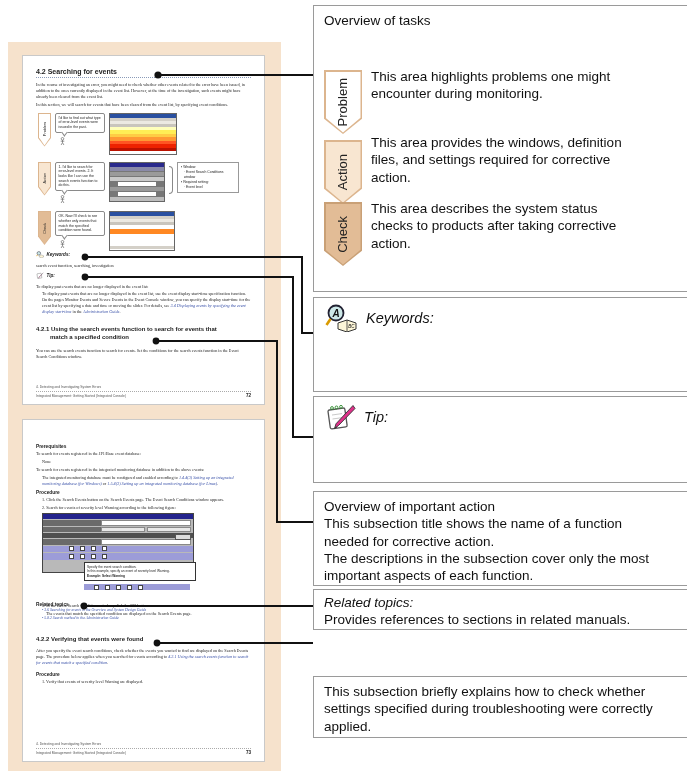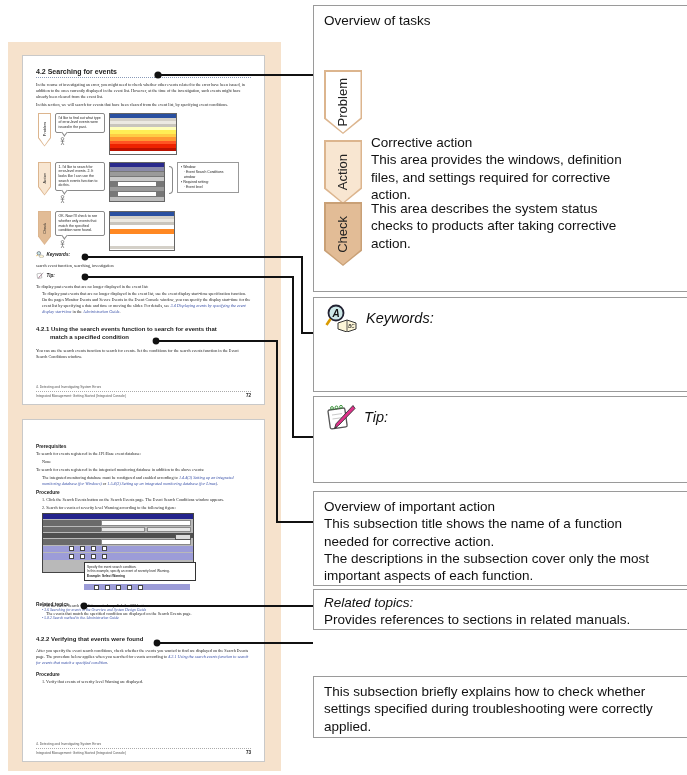--- a/index.html
+++ b/index.html
@@ -313,28 +313,29 @@
 </div>
 
 <div class="cbox" id="box-overview">
   <div>Overview of tasks</div>
 
   <div class="pent-l" style="left:10px;top:64px;">
     <div class="fill fill-white">
         <span>Problem</span>
       </div>
   </div>
+  <div class="ov-text prewrap" style="top:62px;">This area highlights problems one might
+encounter during monitoring.</div>
 
   <div class="pent-l" style="left:10px;top:134px;">
     <div class="fill fill-peach">
         <span>Action</span>
       </div>
   </div>
   <div class="ov-text" style="top:128px;">
-    <div>Corrective action</div>
     <div class="prewrap">This area provides the windows, definition
 files, and settings required for corrective
 action.</div>
   </div>
 
   <div class="pent-l pent-check" style="left:10px;top:196px;">
     <div class="fill fill-tan">
         <span>Check</span>
       </div>
   </div>

